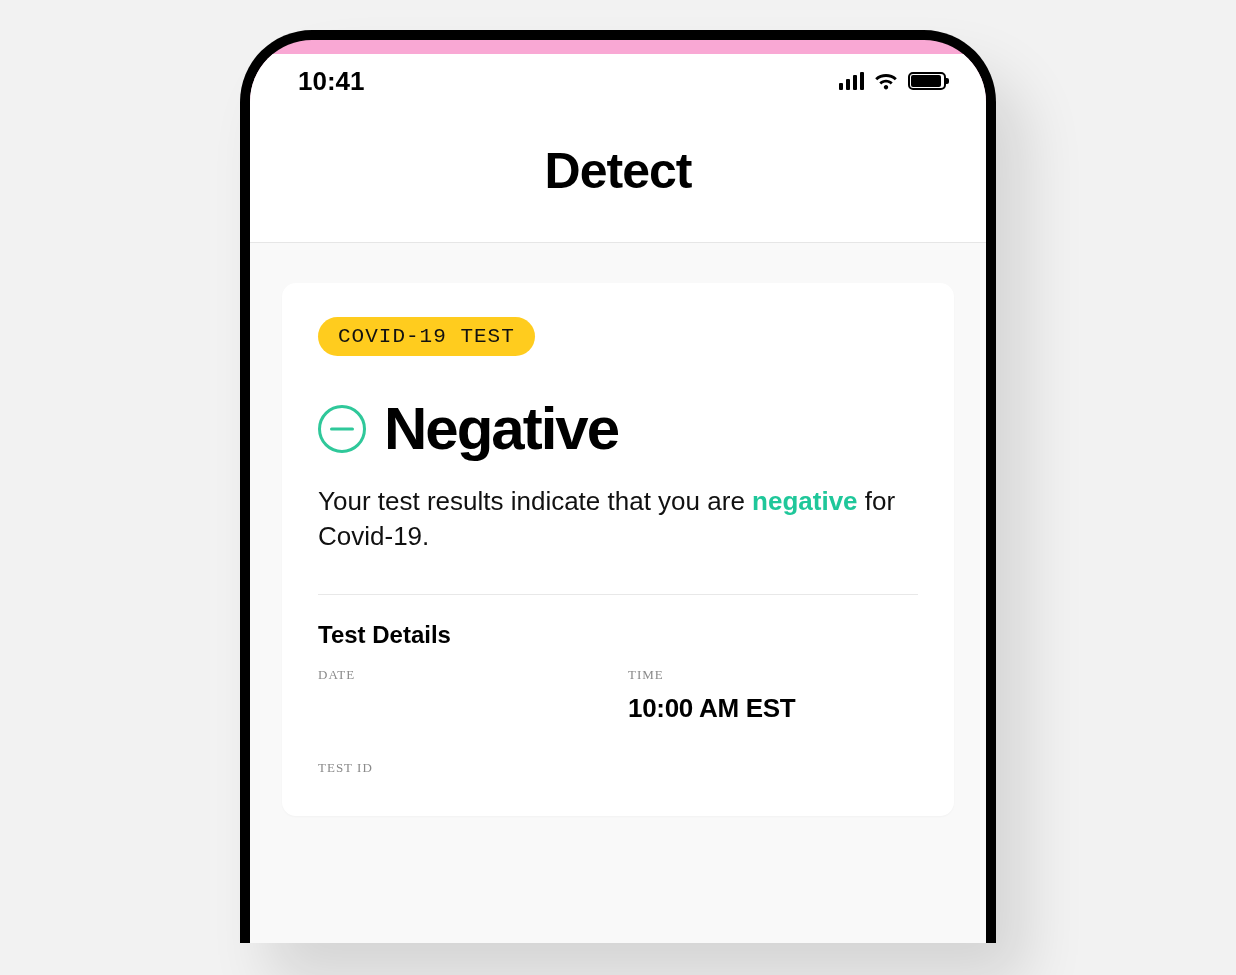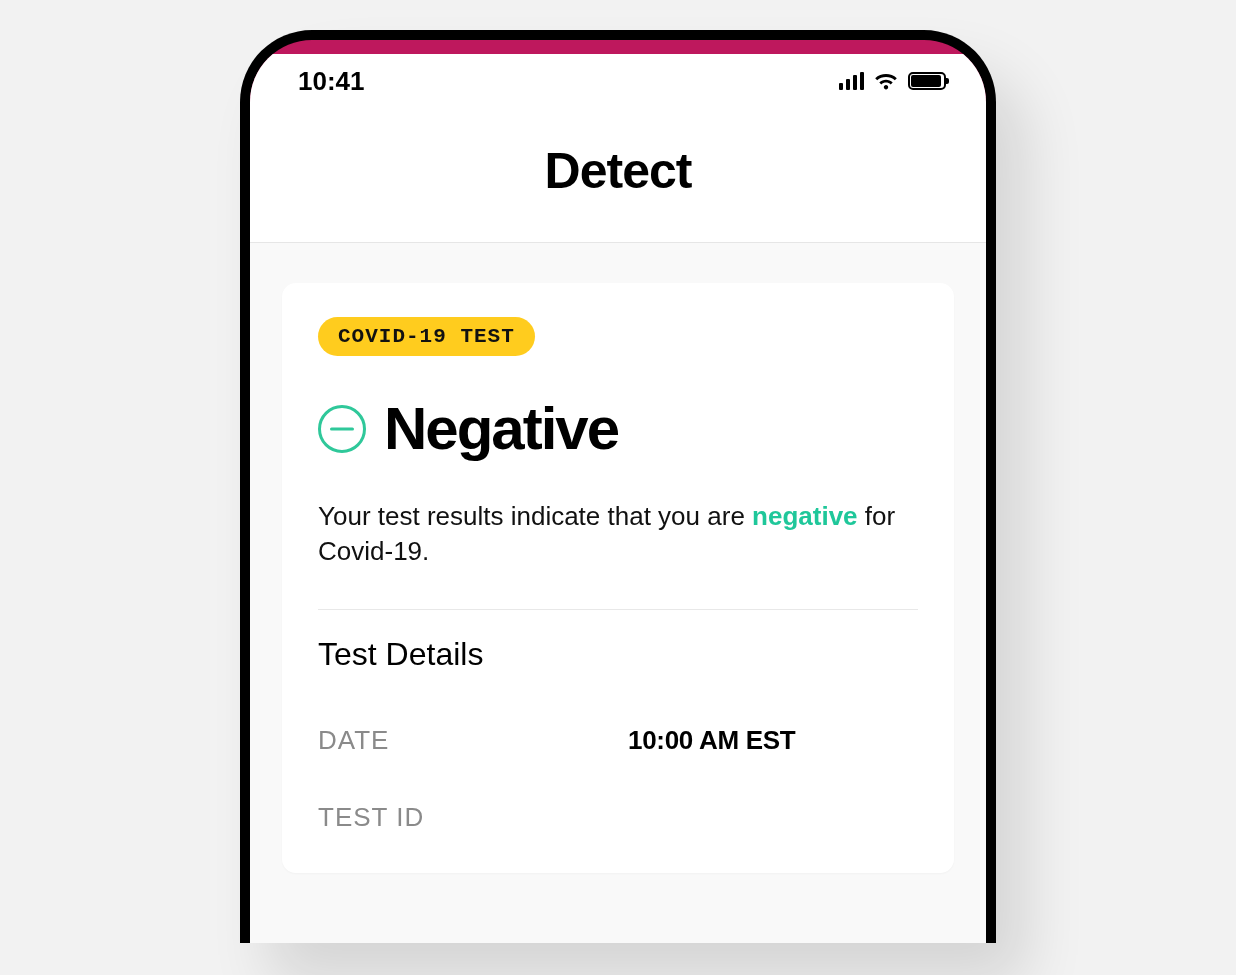--- a/index.html
+++ b/index.html
@@ -9,21 +9,21 @@
     font-family: -apple-system, BlinkMacSystemFont, "Helvetica Neue", Arial, sans-serif;
     display: flex;
     justify-content: center;
     align-items: flex-start;
     min-height: 975px;
     overflow: hidden;
   }
   .phone-frame {
     margin-top: 30px;
     width: 756px;
-    background: #be185d;
+    background: #f9a8d4;
     border: 10px solid #000;
     border-radius: 72px 72px 0 0;
     border-bottom: none;
     box-shadow: 30px 40px 60px rgba(0,0,0,0.12);
     overflow: hidden;
     position: relative;
   }
   .phone-inner {
     background: #fff;
   }
@@ -110,21 +110,21 @@
     background: #fff;
     border-radius: 14px;
     padding: 34px 36px 30px 36px;
     box-shadow: 0 1px 2px rgba(0,0,0,0.03);
   }
   .badge {
     display: inline-block;
     background: #ffcc1e;
     color: #111;
     font-family: "Courier New", Courier, monospace;
-    font-weight: 700;
+    font-weight: 400;
     font-size: 21px;
     letter-spacing: 1px;
     padding: 8px 20px;
     border-radius: 999px;
   }
   .result-row {
     display: flex;
     align-items: center;
     gap: 18px;
     margin-top: 38px;
@@ -147,50 +147,50 @@
     background:#2fc89a;
     border-radius:2px;
   }
   .result-text {
     font-size: 60px;
     font-weight: 800;
     letter-spacing: -2px;
     color:#000;
   }
   .result-desc {
-    margin-top: 36px;
+    margin-top: 21px;
     font-size: 26px;
     line-height: 1.35;
     color: #111;
     font-weight: 400;
   }
   .result-desc .highlight {
     color: #1fc79a;
     font-weight: 700;
   }
   .divider {
     border: none;
     border-top: 1px solid #e8e8e8;
     margin: 40px 0 26px 0;
   }
   .details-heading {
-    font-size: 32px;
-    font-weight: 400;
+    font-size: 24px;
+    font-weight: 700;
     color:#000;
-    margin-bottom: 52px;
+    margin-bottom: 18px;
   }
   .details-grid {
     display: grid;
     grid-template-columns: 1fr 1fr;
     row-gap: 36px;
     column-gap: 20px;
   }
   .detail-label {
-    font-family: Liberation Sans, sans-serif;
-    font-size: 26px;
+    font-family: Liberation Serif, serif;
+    font-size: 13px;
     letter-spacing: 1px;
     color: #8a8a8a;
     margin-bottom: 10px;
   }
   .detail-value {
     font-size: 26px;
     font-weight: 600;
     color: #000;
     letter-spacing: -0.3px;
   }
@@ -244,20 +244,21 @@
 
         <hr class="divider">
 
         <div class="details-heading">Test Details</div>
 
         <div class="details-grid">
           <div class="detail-item">
             <div class="detail-label">DATE</div>
           </div>
           <div class="detail-item">
+            <div class="detail-label">TIME</div>
             <div class="detail-value">10:00 AM EST</div>
           </div>
           <div class="detail-item full">
             <div class="detail-label">TEST ID</div>
           </div>
         </div>
 
       </div>
     </div>
 

